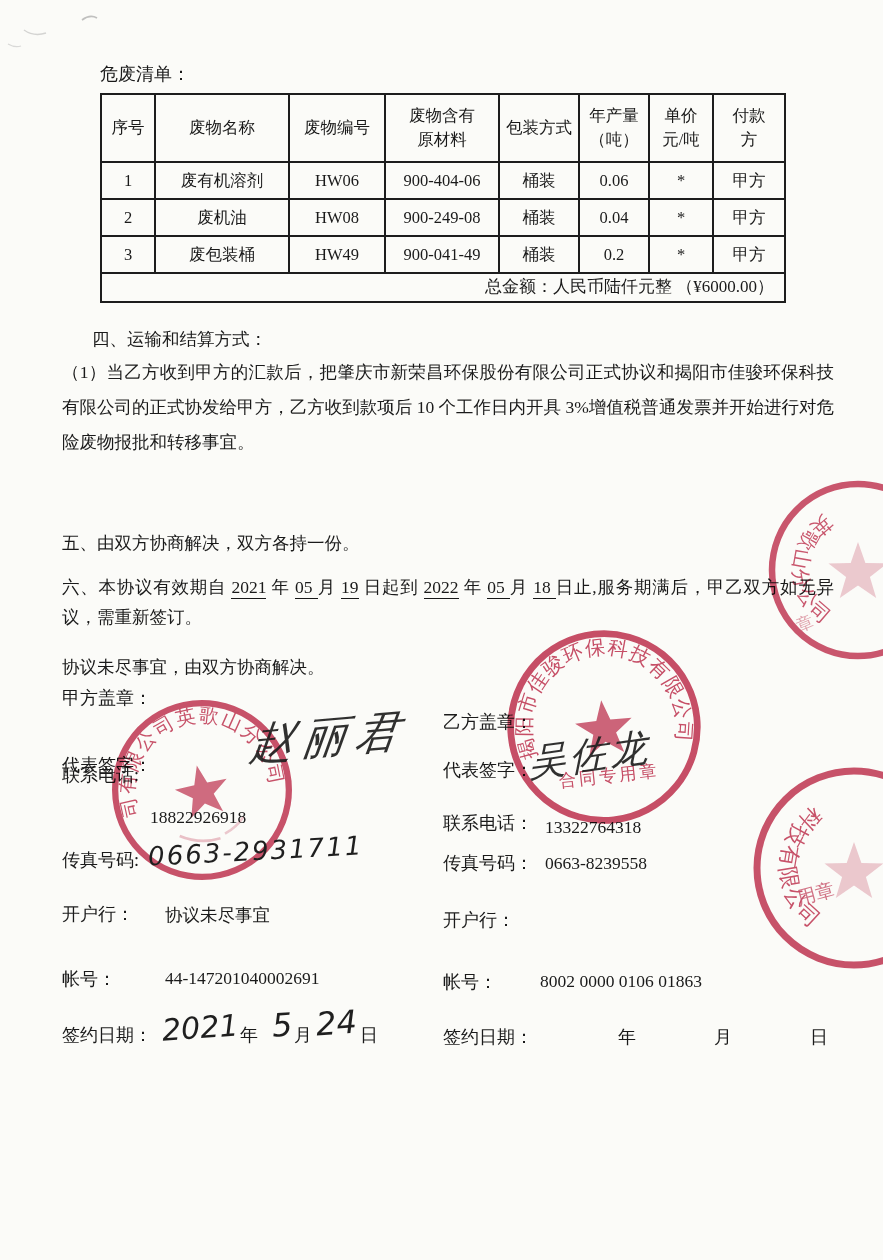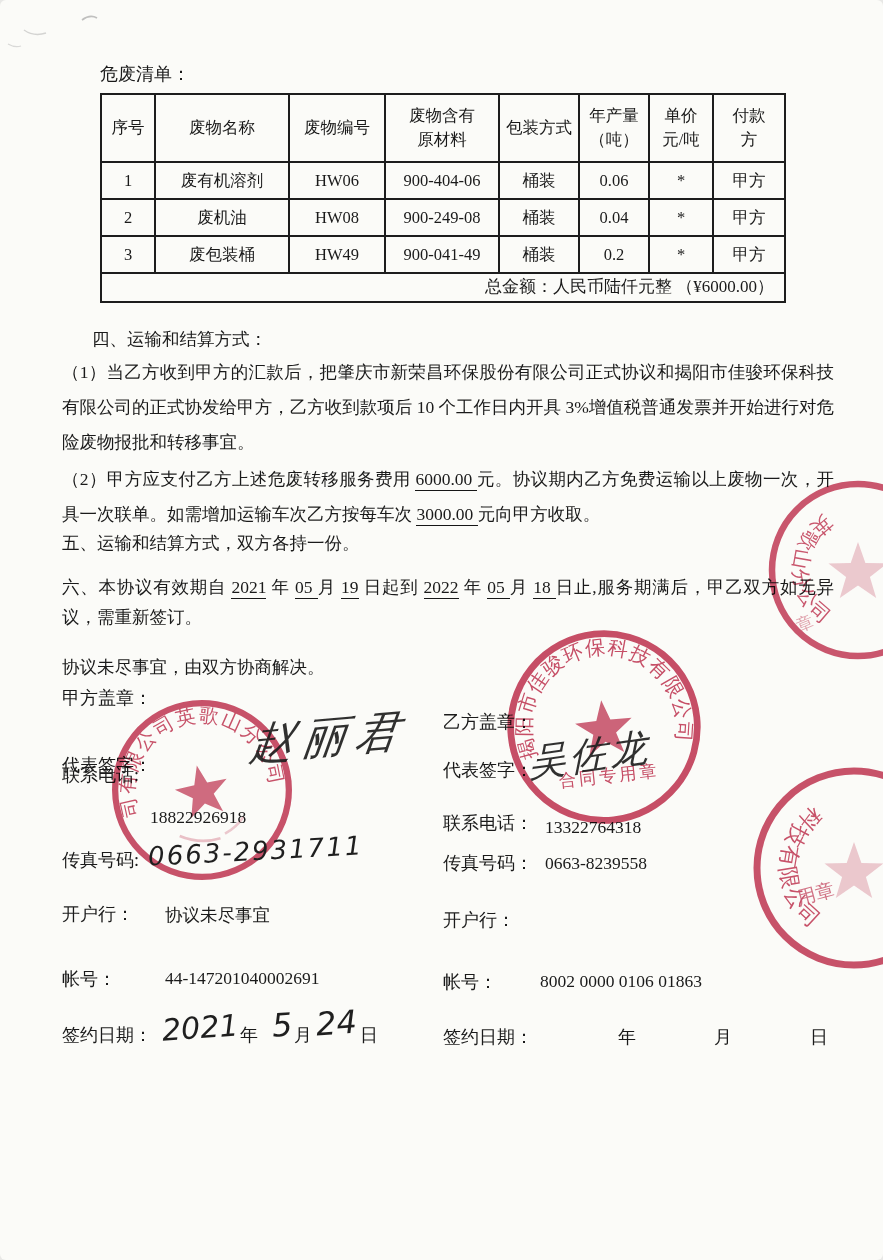--- a/index.html
+++ b/index.html
@@ -1,19 +1,19 @@
 <!DOCTYPE html>
 <html><head>
 <meta charset="utf-8">
 <style>
   html,body{margin:0;padding:0;background:#e8e8e6;}
   .page{
     position:relative; width:883px; height:1260px; margin:0 auto;
     background:#fbfbf8; overflow:hidden;
-    font-family:"Liberation Serif","DejaVu Serif",serif; color:#1a1a1a;border-radius:6px;
+    font-family:"Liberation Serif","DejaVu Serif",serif; color:#1a1a1a;
   }
   .abs{position:absolute;}
   
   .waste-table{border-collapse:collapse; table-layout:fixed; width:685px; background:transparent;}
   .waste-table th,.waste-table td{
     border:2px solid #1d1d1d; text-align:center; vertical-align:middle;
     font-weight:normal; font-size:16.5px; padding:0; white-space:pre-line; line-height:1.45;
   }
   .waste-table thead th{height:66px;}
   .waste-table tbody td{height:35px;}
@@ -112,25 +112,22 @@
       </tr>
     </tbody>
   </table>
 
   <div class="para" style="left:92px; top:322px;">四、运输和结算方式：</div>
 
   <div class="para" style="top:355px;">
     <span>（1）当乙方收到甲方的汇款后，把肇庆市新荣昌环保股份有限公司正式协议和揭阳市佳骏环保科技有限公司的正式协发给甲方，乙方收到款项后 10 个工作日内开具 3%增值税普通发票并开始进行对危险废物报批和转移事宜。</span>
   </div>
 
-  <div class="para" style="top:462px;">
-    <span>（2）甲方应支付乙方上述危废转移服务费用 </span><span class="u">6000.00 </span><span>元。协议期内乙方免费运输以上废物一次，开具一次联单。如需增加运输车次乙方按每车次 </span><span class="u">3000.00 </span><span> 元向甲方收取。</span>
-  </div>
-
-  <div class="para" style="top:526px;">五、运输和结算方式，双方各持一份。</div>
+
+  <div class="para" style="top:526px;">五、由双方协商解决，双方各持一份。</div>
 
   <div class="para tight" style="top:572px;">
     <span>六、本协议有效期自 </span><span class="u">2021</span><span> 年 </span><span class="u">05 </span><span> 月 </span><span class="u">19</span><span> 日起到 </span><span class="u">2022</span><span> 年 </span><span class="u">05 </span><span> 月 </span><span class="u"> 18 </span><span> 日止,服务期满后，甲乙双方如无异议，需重新签订。</span>
   </div>
 
   <div class="para" style="top:650px;">协议未尽事宜，由双方协商解决。</div>
 
   <div class="label" style="left:62px; top:686px;">甲方盖章：</div>
   <div class="label" style="left:62px; top:753px;">代表签字：</div>
   <div class="label" style="left:62px; top:763px;">联系电话:</div>

